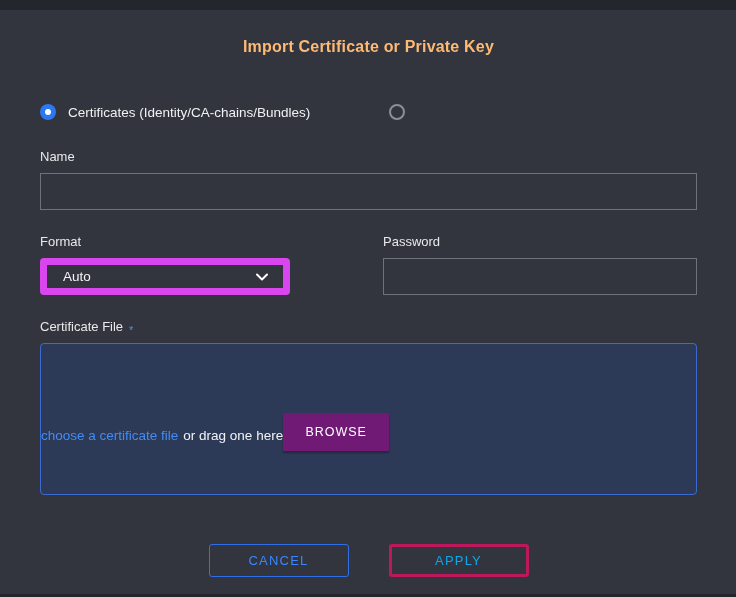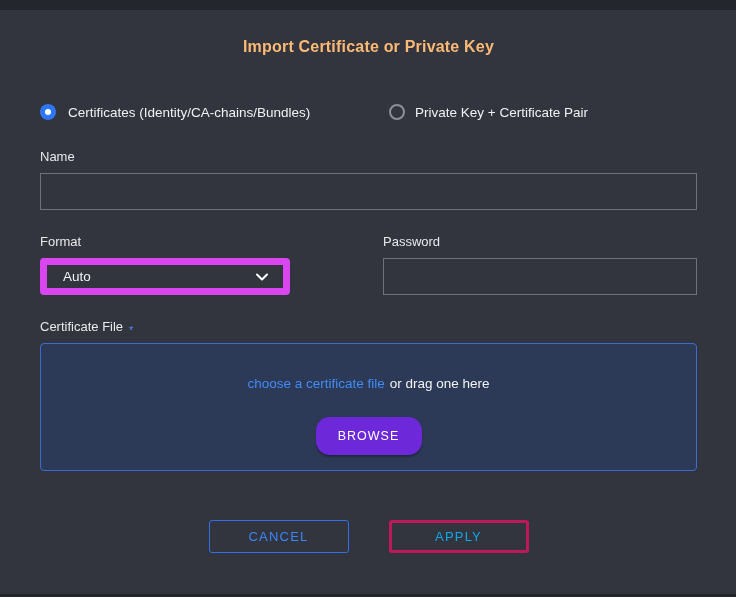--- a/index.html
+++ b/index.html
@@ -77,34 +77,34 @@
 
   .cert-file-section { margin-top: 24px; }
   .cert-file-label-row { display: flex; align-items: flex-start; }
   .required-mark {
     color: #4b8cf5; font-size: 11px; margin-left: 6px;
     position: relative; top: 5px;
   }
 
   .dropzone {
     margin-top: 9px;
-    height: 128px;
+    height: 152px;
     background: #2d3a57;
     border: 1px solid #3b6ad1;
     border-radius: 4px;
-    display: flex; flex-direction: column; align-items: center;
+    display: flex; flex-direction: row; align-items: center;
   }
   .dropzone-text { margin-top: 32px; font-size: 13.5px; }
   .choose-link { color: #418cf6; cursor: pointer; }
   .drag-text { color: #f2f3f4; margin-left: 5px; }
   .browse-button {
     margin-top: 26px;
     width: 106px; height: 38px;
-    background: #6d28d9;
-    border: none; border-radius: 14px;
+    background: #701a75;
+    border: none; border-radius: 0;
     color: #ffffff;
     font-size: 12.5px; font-weight: 500;
     letter-spacing: 1px;
     font-family: "Liberation Sans", sans-serif;
     cursor: pointer;
     box-shadow: 0 2px 2px rgba(0,0,0,0.3);
   }
 
   .footer { display: flex; justify-content: center; margin-top: 49px; }
   .footer-button {
@@ -128,21 +128,20 @@
 
   <div class="dialog-title">Import Certificate or Private Key</div>
 
   <div class="radio-row">
     <div class="radio-item first">
       <span class="radio-circle selected"></span>
       <span class="radio-label">Certificates (Identity/CA-chains/Bundles)</span>
     </div>
     <div class="radio-item second">
       <span class="radio-circle unselected"></span>
-      <span class="radio-label">Private Key + Certificate Pair</span>
     </div>
   </div>
 
   <div class="name-section">
     <div class="field-label">Name</div>
     <input type="text" class="text-input" value="" style="">
   </div>
 
   <div class="two-col-row">
     <div class="col-format">

